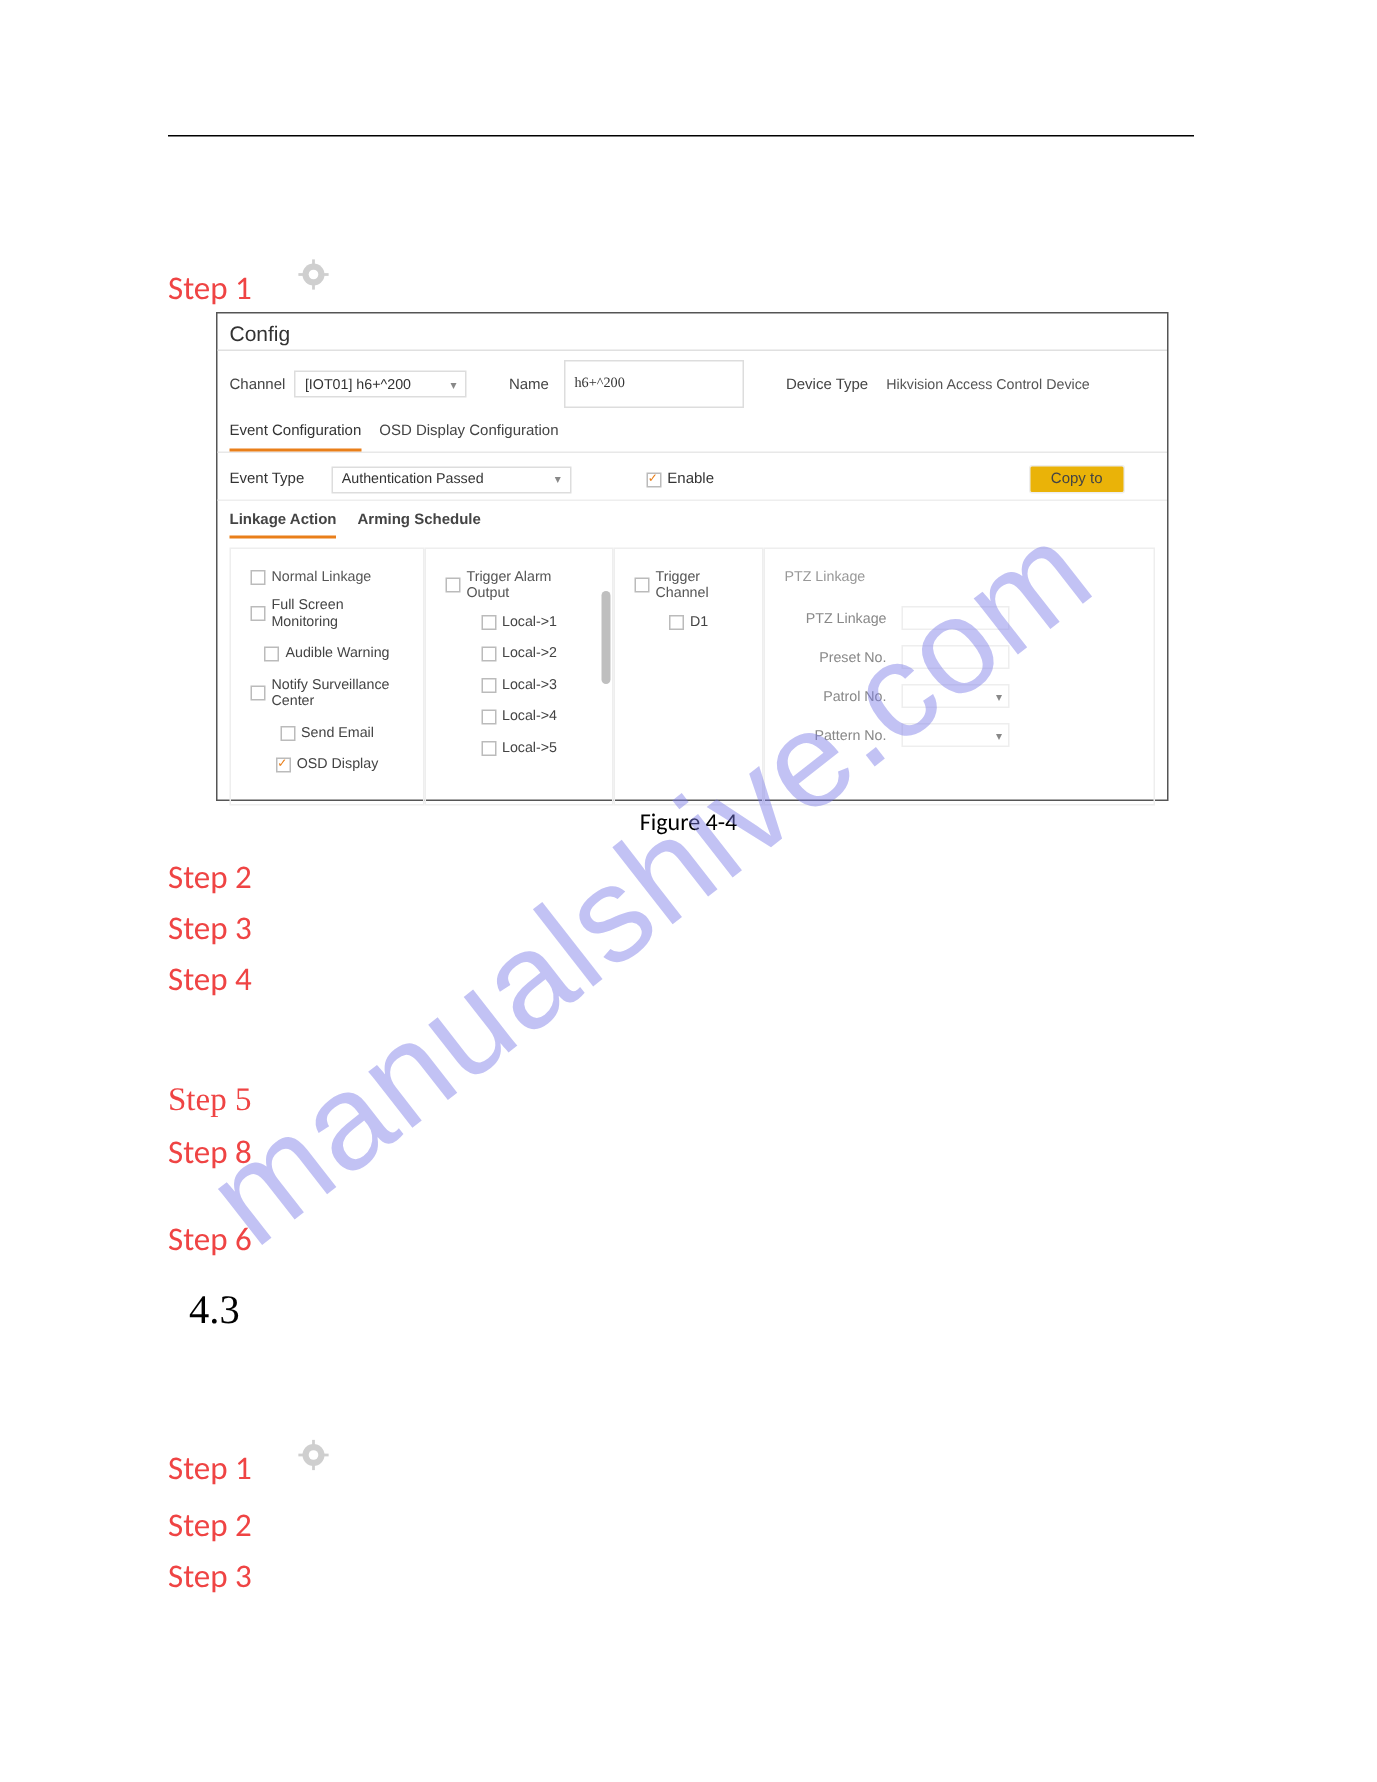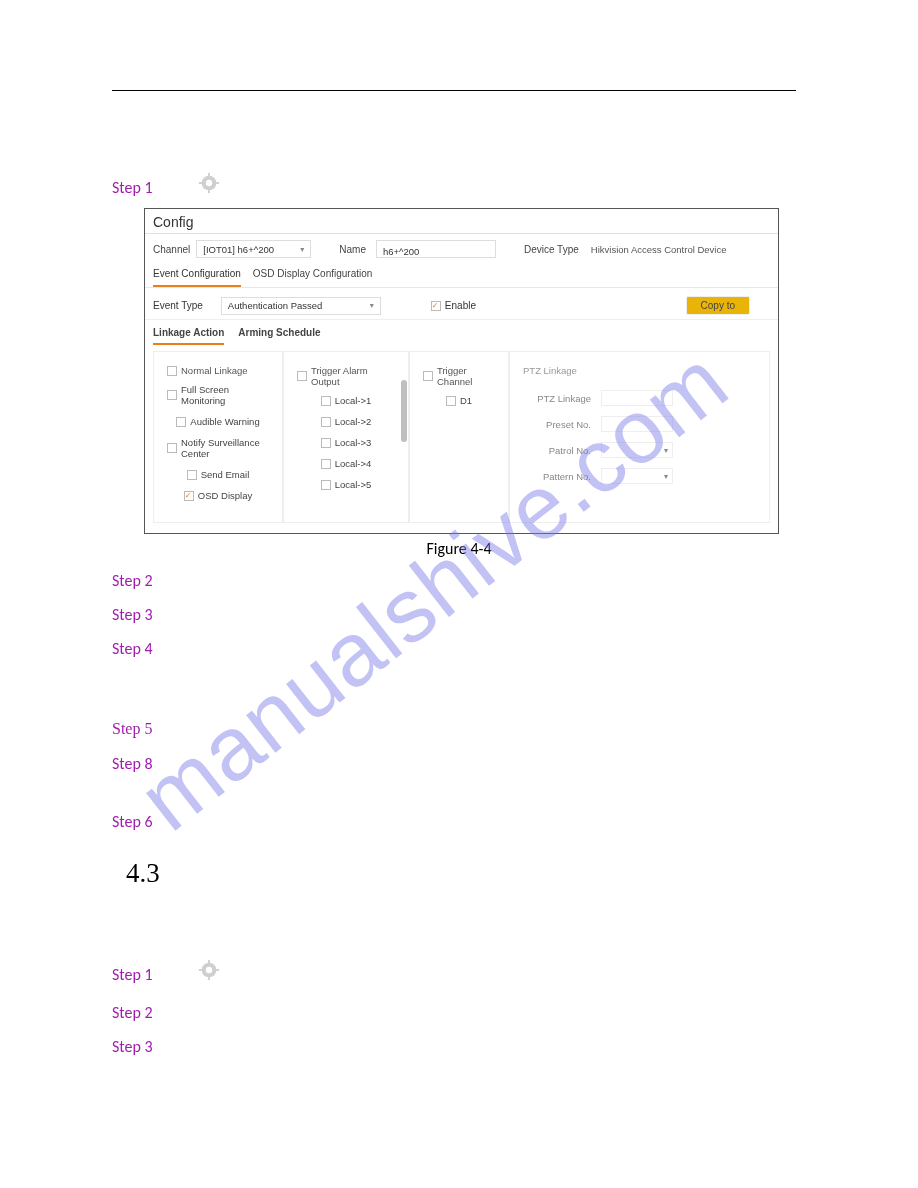--- a/index.html
+++ b/index.html
@@ -35,22 +35,22 @@
     pointer-events: none;
     white-space: nowrap;
     font-family: Arial, sans-serif;
     letter-spacing: 1px;
     z-index: 5;
     top: 770px;
     left: 120px;
   }
   .step {
     position: absolute;
-    font-size: 16px;
-    color: #a21caf;
+    font-size: 22px;
+    color: #ef4444;
     left: 112px;
   }
   .gear-icon {
     display: inline-block;
     width: 22px;
     height: 22px;
     vertical-align: middle;
   }
   .gear-icon svg { width: 22px; height: 22px; }
 
@@ -91,27 +91,28 @@
     margin-right: 28px;
     position: relative;
   }
   .caret {
     margin-left: auto;
     font-size: 8px;
     color: #888;
   }
   .txt-name {
     border: 1px solid #ddd;
-    height: 18px;
+    height: 32px;
     padding: 0 6px;
     font-size: 9.5px;
     width: 120px;
     display: inline-flex;
-    align-items: flex-end;
+    align-items: center;
     margin-right: 28px;
+    font-family: Liberation Serif, serif;
   }
   .dev-type { font-size: 9.5px; color: #555; margin-left: 6px; }
 
   .tabs {
     display: flex;
     padding: 0 8px;
     border-bottom: 1px solid #e8e8e8;
     gap: 12px;
   }
   .tab {

